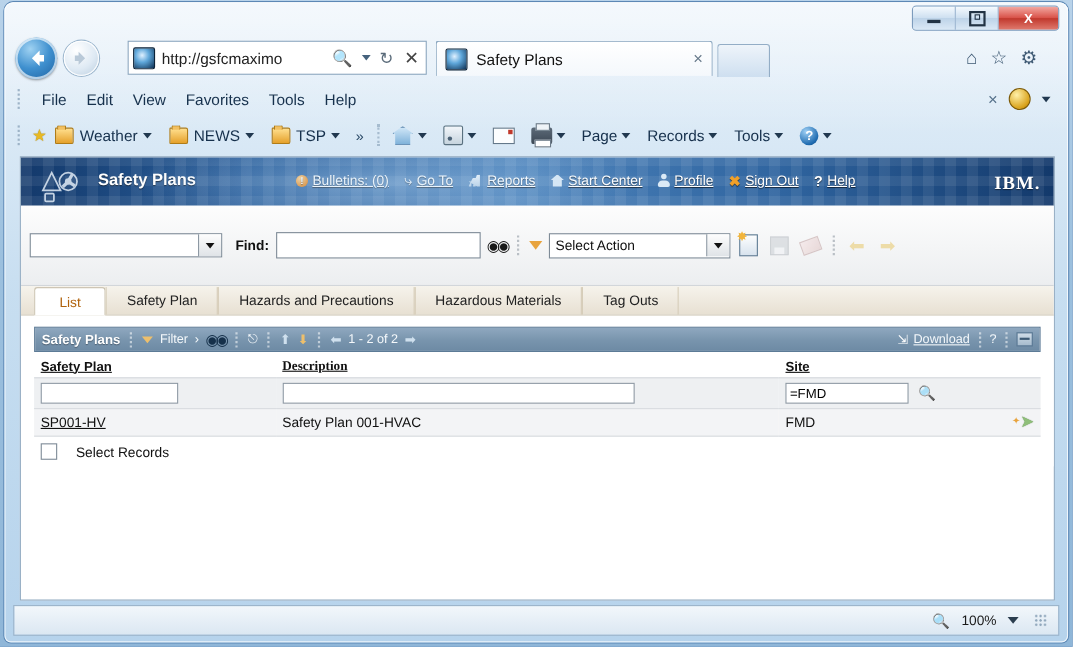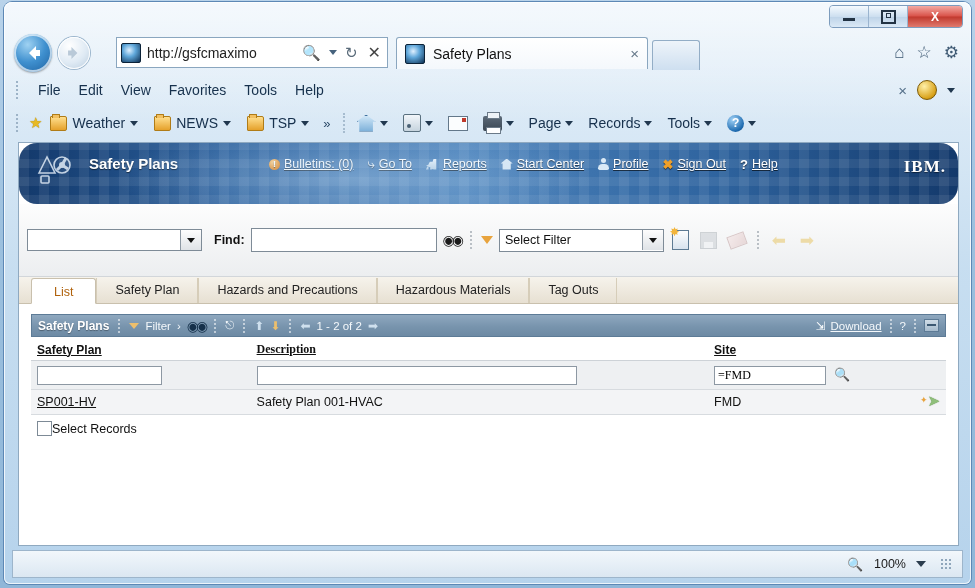--- a/index.html
+++ b/index.html
@@ -54,21 +54,21 @@
     background: linear-gradient(180deg,#f3a9a2,#d9534a 48%,#c1392e 52%,#e07a6e);
     border-right: none;
     color: #fff;
     font-weight: bold;
   }
   .glyph-min { width:12px; height:3px; background:#234; margin-top:6px; }
   .glyph-max { width:11px; height:10px; border:2px solid #234; }
   .glyph-max i { display:block; width:3px;height:3px;border:1px solid #234;margin:1px auto; }
 
   
-  .navbar { position:absolute; left:0; top:30px; right:0; height:44px; }
+  .navbar { position:absolute; left:0; top:30px; right:16px; height:44px; }
   .navbtn {
     position:absolute; top:2px;
     width:38px; height:38px; border-radius:50%;
   }
   .back {
     left:10px;
     background: radial-gradient(circle at 36% 28%, #9fd2f2 0%, #3f90cf 48%, #1c5f9e 100%);
     box-shadow: inset 0 0 0 2px rgba(255,255,255,.65), 0 1px 2px rgba(0,0,0,.35);
   }
   .fwd {
@@ -168,24 +168,23 @@
     background: radial-gradient(circle at 34% 28%, #9fd0f5, #1e6bb0 70%, #0d3f70);
     color:#fff; font-size:12px; font-weight:bold; text-align:center; line-height:17px;
   }
 
   
   .page{
     position:absolute; left:14px; top:140px; right:12px; bottom:38px;
     background:#fff; border:1px solid #8fa9c0; overflow:hidden;
   }
   .mx-header{
-    position:relative; height:61px;
+    position:relative; height:44px;
     background: linear-gradient(90deg,#13396b 0%, #2a5f9c 22%, #4b82bb 48%, #2f649f 74%, #13396b 100%);
     overflow:hidden;
-    border-radius:18px;
   }
   .mx-header:before{
     content:""; position:absolute; inset:0;
     background-image:
       repeating-linear-gradient(90deg, rgba(255,255,255,.085) 0 10px, transparent 10px 20px),
       repeating-linear-gradient(0deg, rgba(255,255,255,.085) 0 9px, transparent 9px 18px);
     opacity:.85;
   }
   .mx-header:after{
     content:""; position:absolute; left:8%; top:-40%; width:55%; height:190%;
@@ -316,42 +315,42 @@
   table.mx-table{ width:100%; border-collapse:collapse; }
   table.mx-table th{
     text-align:left; font-size:12px; font-weight:bold; color:#111;
     padding:5px 6px 3px 6px; border-bottom:1px solid #cdd2d7;
     background:#fff;
   }
   table.mx-table th span{ text-decoration:underline; cursor:pointer; }
   tr.filter-row td{ background:#eef0f2; padding:4px 6px; border-bottom:1px solid #d7dbdf; }
   tr.filter-row input{
     height:19px; border:1px solid #8d98a3; background:#fff; box-sizing:border-box;
-    font-family:Liberation Serif, serif; font-size:12px; padding:0 3px;
+    font-family:Liberation Sans, sans-serif; font-size:12px; padding:0 3px;
   }
   tr.data-row td{
     font-size:12.5px; padding:5px 6px; border-bottom:1px solid #d7dbdf; color:#111;
   }
   tr.data-row.alt td{ background:#f3f4f6; }
   tr.data-row a{ color:#111; text-decoration:underline; }
   tr.data-row.bold td, tr.data-row.bold a{ font-weight:bold; }
   .mag{ color:#3c5160; font-size:13px; margin-left:4px; }
   .goto-arrow{
     display:inline-block; width:20px;height:14px;
     position:relative;
   }
   .goto-arrow:before{
     content:"➤"; color:#8fbf7a; font-size:15px; position:absolute; right:0; top:-3px;
     text-shadow:0 0 1px #4e7a3c;
   }
   .goto-arrow:after{
     content:"✦"; color:#e8a33d; font-size:9px; position:absolute; left:0; top:0;
   }
   .selrec{
-    display:flex; align-items:center; gap:0; padding:6px 6px;
+    display:flex; align-items:center; gap:17px; padding:6px 6px;
     font-size:12.5px; color:#111;
   }
   .chkbox{ width:13px;height:13px;border:1px solid #7d8a96; background:#fff; }
 
   
   .statusbar{
     position:absolute; left:8px; right:8px; bottom:6px; height:26px;
     background: linear-gradient(180deg,#f2f7fb,#dbe7f2);
     border:1px solid #9db5cb;
     display:flex; align-items:center; justify-content:flex-end; gap:10px;
@@ -552,21 +551,21 @@
           <span class="sel-btn">
               <i></i>
             </span>
         </div>
         <span class="lbl-find">Find:</span>
         <input class="find-input" value="" style="">
         <span class="binoc">◉◉</span>
         <span class="dots"></span>
         <span class="tri-orange"></span>
         <div class="act-select">
-          <span>Select Filter</span>
+          <span>Select Action</span>
           <span class="sel-btn">
               <i></i>
             </span>
         </div>
         <span class="tb-ico">
             <span class="newdoc"></span>
           </span>
         <span class="tb-ico">
             <span class="save-ico"></span>
           </span>

